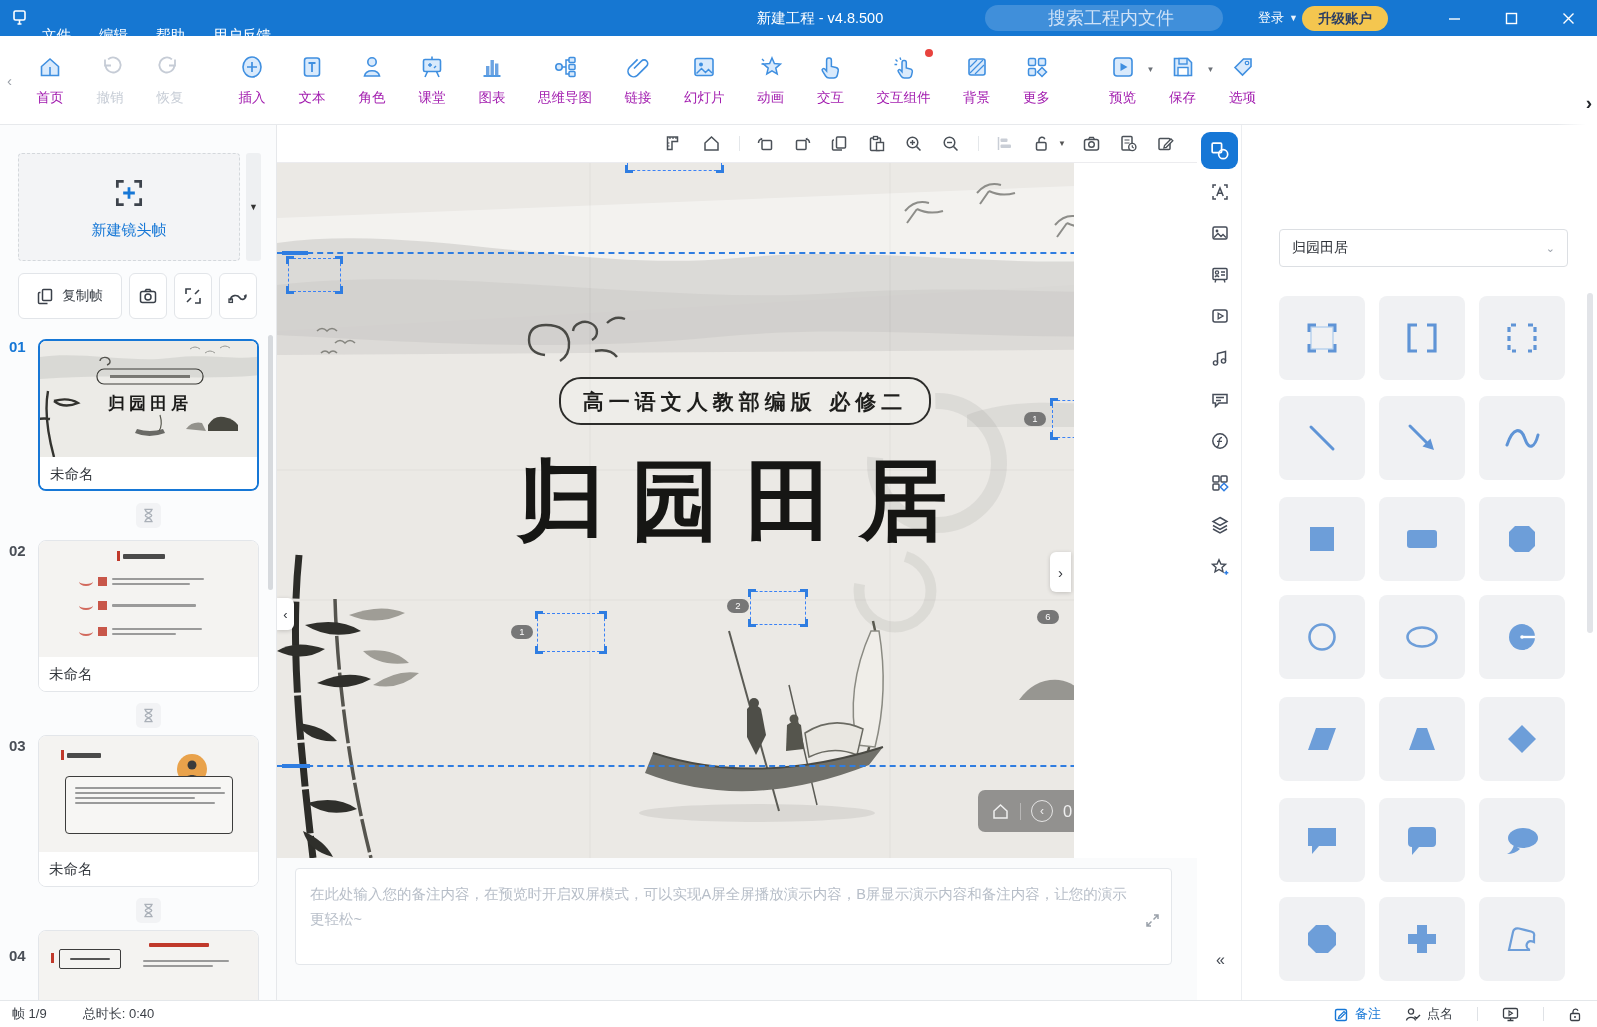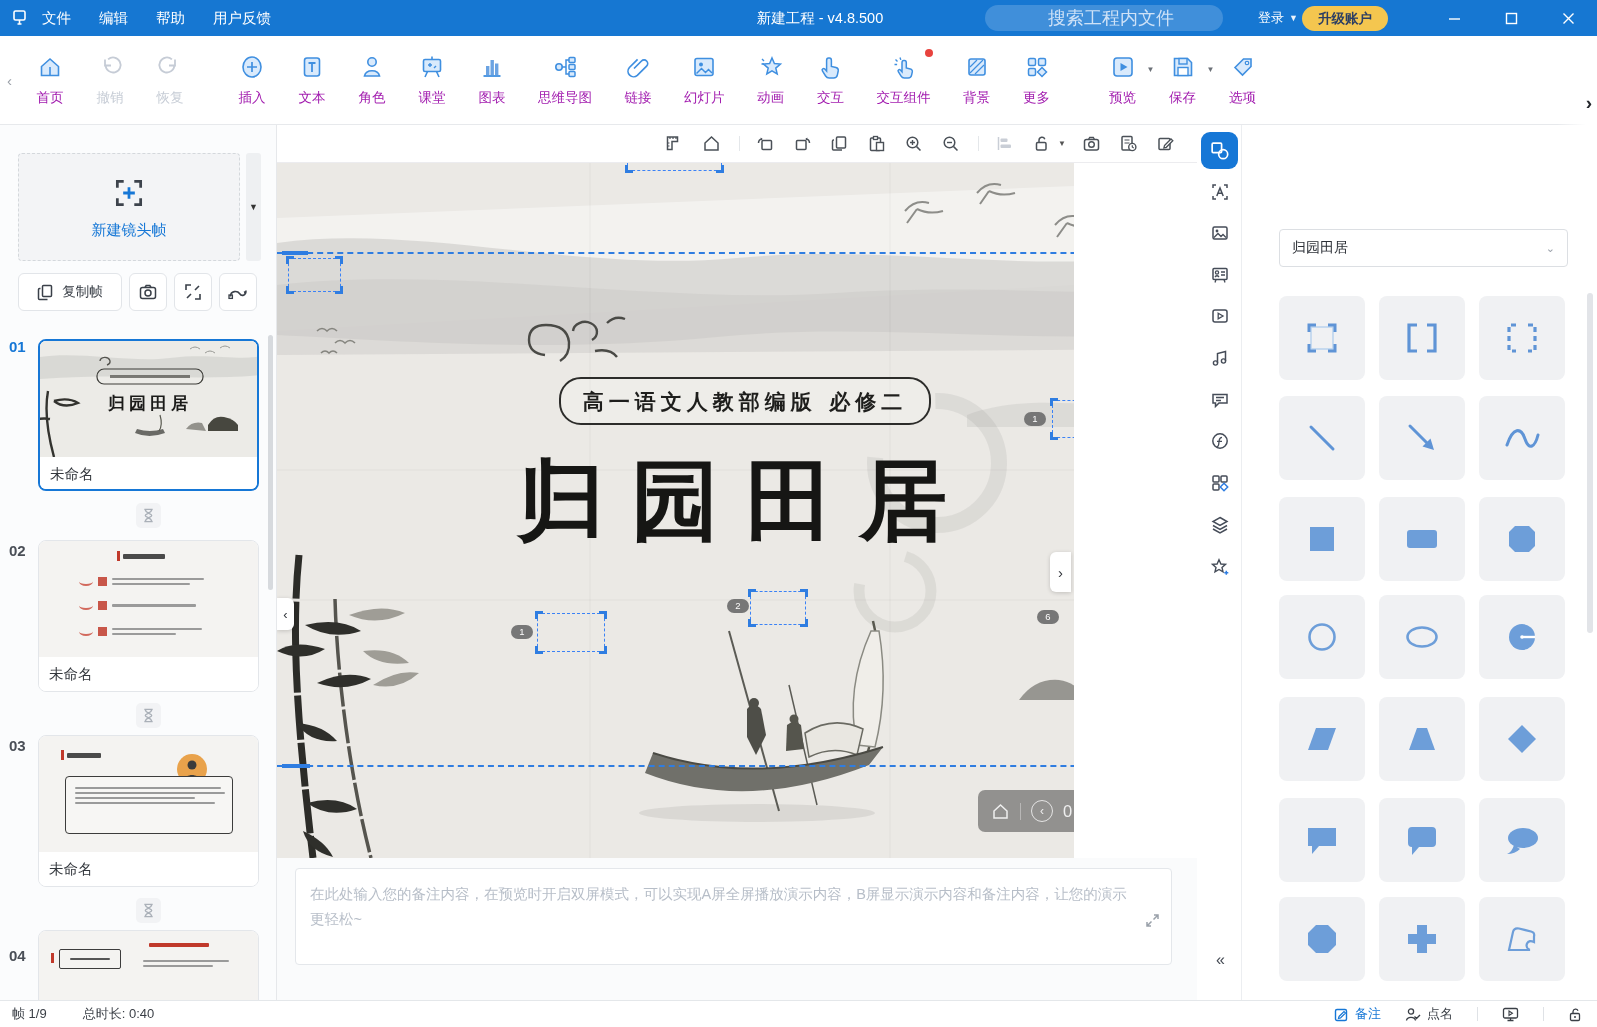--- a/index.html
+++ b/index.html
@@ -2,21 +2,21 @@
 <html><head>
 <meta charset="utf-8">
 <style>
   html,body{margin:0;padding:0;background:#d8d8d8;}
   *{box-sizing:border-box;}
   .app{position:relative;width:1597px;height:1027px;background:#fff;font-family:"Liberation Sans",sans-serif;overflow:hidden;-webkit-font-smoothing:antialiased;}
 
   
   .titlebar{position:absolute;left:0;top:0;width:1597px;height:36px;background:#1677d2;color:#fff;}
   .tb-appicon{position:absolute;left:12px;top:9px;}
-  .tb-menus{position:absolute;left:42px;top:0;height:36px;display:flex;align-items:center;gap:28px;font-size:14.5px;}
+  .tb-menus{position:absolute;left:42px;top:17px;height:36px;display:flex;align-items:center;gap:28px;font-size:14.5px;}
   .tb-menu{cursor:pointer;white-space:nowrap;}
   .tb-title{position:absolute;left:650px;width:340px;top:0;height:36px;display:flex;align-items:center;justify-content:center;font-size:14.5px;}
   .tb-search{position:absolute;left:985px;top:5px;width:238px;height:26px;border-radius:13px;background:rgba(255,255,255,.18);display:flex;align-items:center;padding:0 10px;gap:7px;}
   .tb-search input{flex:1;background:transparent;border:none;outline:none;color:#fff;font-size:18px;font-family:inherit;margin-left:44px;}
   .tb-search input::placeholder{color:#cfe2f7;}
   .tb-search .caret{font-size:9px;color:#eaf3fc;}
   .tb-login{position:absolute;left:1258px;top:0;height:36px;display:flex;align-items:center;font-size:13px;cursor:pointer;}
   .tb-upgrade{position:absolute;left:1302px;top:6px;height:25px;padding:0 16px;border-radius:13px;background:#f4c64f;color:#2c3e63;font-size:13.5px;font-weight:bold;display:flex;align-items:center;cursor:pointer;}
   .win-controls{position:absolute;right:0;top:0;height:36px;display:flex;}
   .win-btn{width:57px;height:36px;display:flex;align-items:center;justify-content:center;cursor:pointer;}
@@ -34,21 +34,21 @@
   .mini-caret{position:absolute;right:-2px;top:12px;font-size:8px;color:#6b7077;}
   .tb-fade{position:absolute;right:0;top:37px;width:40px;height:88px;background:linear-gradient(to right,rgba(255,255,255,0),#fff 72%);z-index:2;}
   .tb-chev-r{position:absolute;right:5px;top:92px;color:#24272c;font-size:19px;font-weight:bold;z-index:3;cursor:pointer;}
 
   
   .left-panel{position:absolute;left:0;top:125px;width:277px;height:875px;background:#fbfcfd;border-right:1px solid #e6e8eb;overflow:hidden;}
   .new-frame{position:absolute;left:18px;top:28px;width:222px;height:108px;border:1.5px dashed #d4d8dc;border-radius:4px;background:#f3f4f6;display:flex;flex-direction:column;align-items:center;justify-content:center;gap:10px;cursor:pointer;}
   .new-frame .txt{color:#1677d6;font-size:15px;}
   .nf-strip{position:absolute;left:246px;top:28px;width:15px;height:108px;background:#eef0f2;border-radius:3px;display:flex;align-items:center;justify-content:center;cursor:pointer;font-size:9px;color:#333;}
   .lp-btns{position:absolute;left:18px;top:148px;height:38px;display:flex;gap:7px;}
-  .lp-btn{height:38px;background:#fff;border:1px solid #e2e5e9;border-radius:6px;display:flex;align-items:center;justify-content:center;gap:8px;cursor:pointer;color:#343a42;font-size:13.5px;}
+  .lp-btn{height:46px;background:#fff;border:1px solid #e2e5e9;border-radius:6px;display:flex;align-items:center;justify-content:center;gap:8px;cursor:pointer;color:#343a42;font-size:13.5px;}
   .lp-btn.wide{width:104px;}
   .lp-btn.sq{width:38px;}
   .slide-num{position:absolute;left:9px;font-size:15px;font-weight:bold;color:#4a4f57;}
   .slide-num.sel{color:#1677d6;}
   .slide-card{position:absolute;left:38px;width:221px;background:#fff;border:1px solid #e3e6ea;border-radius:8px;overflow:hidden;cursor:pointer;}
   .slide-card.sel{border:2px solid #1677d6;}
   .thumb{position:relative;width:100%;height:116px;background:#f4f3f1;overflow:hidden;}
   .slide-cap{height:35px;display:flex;align-items:center;padding-left:10px;font-size:14.5px;color:#33373d;background:#fff;}
   .hourglass{position:absolute;left:136px;width:25px;height:25px;border-radius:5px;background:#f2f3f5;display:flex;align-items:center;justify-content:center;cursor:pointer;}
   .lp-scroll{position:absolute;right:3px;top:210px;width:5px;height:255px;border-radius:3px;background:#d7dade;}

